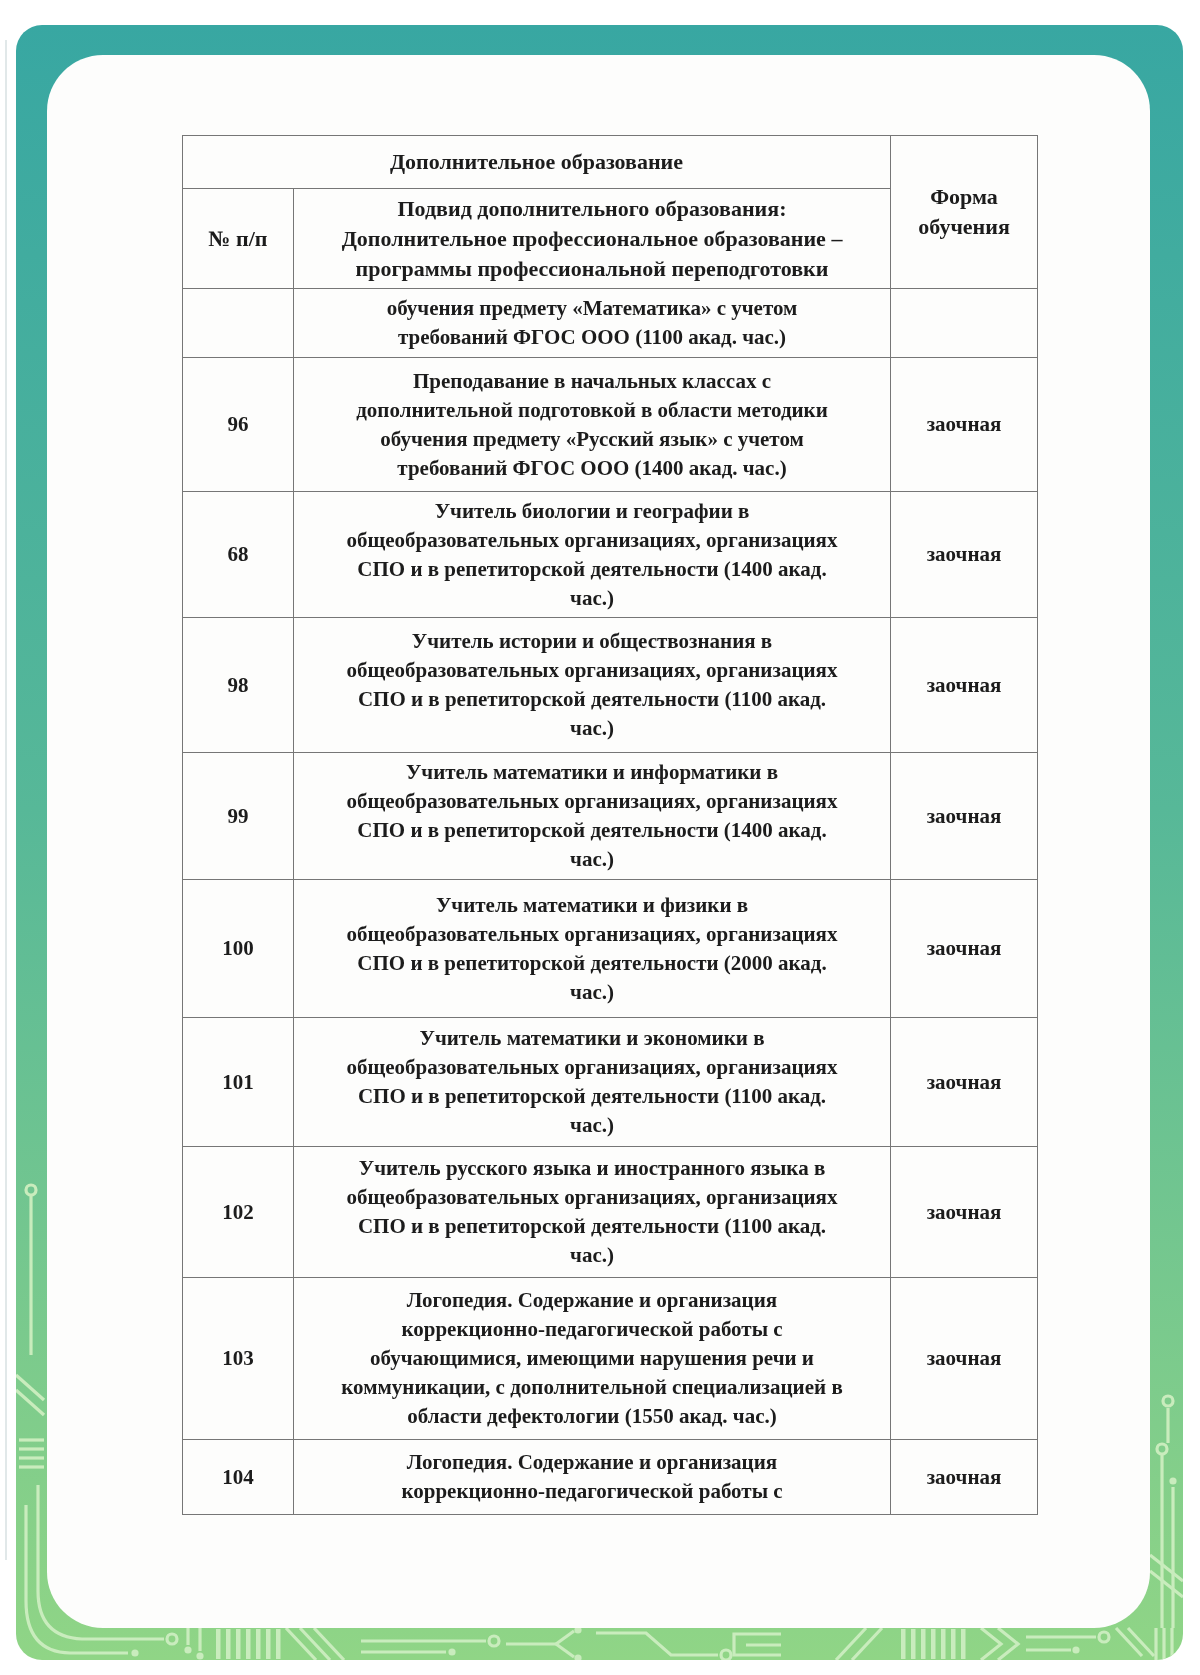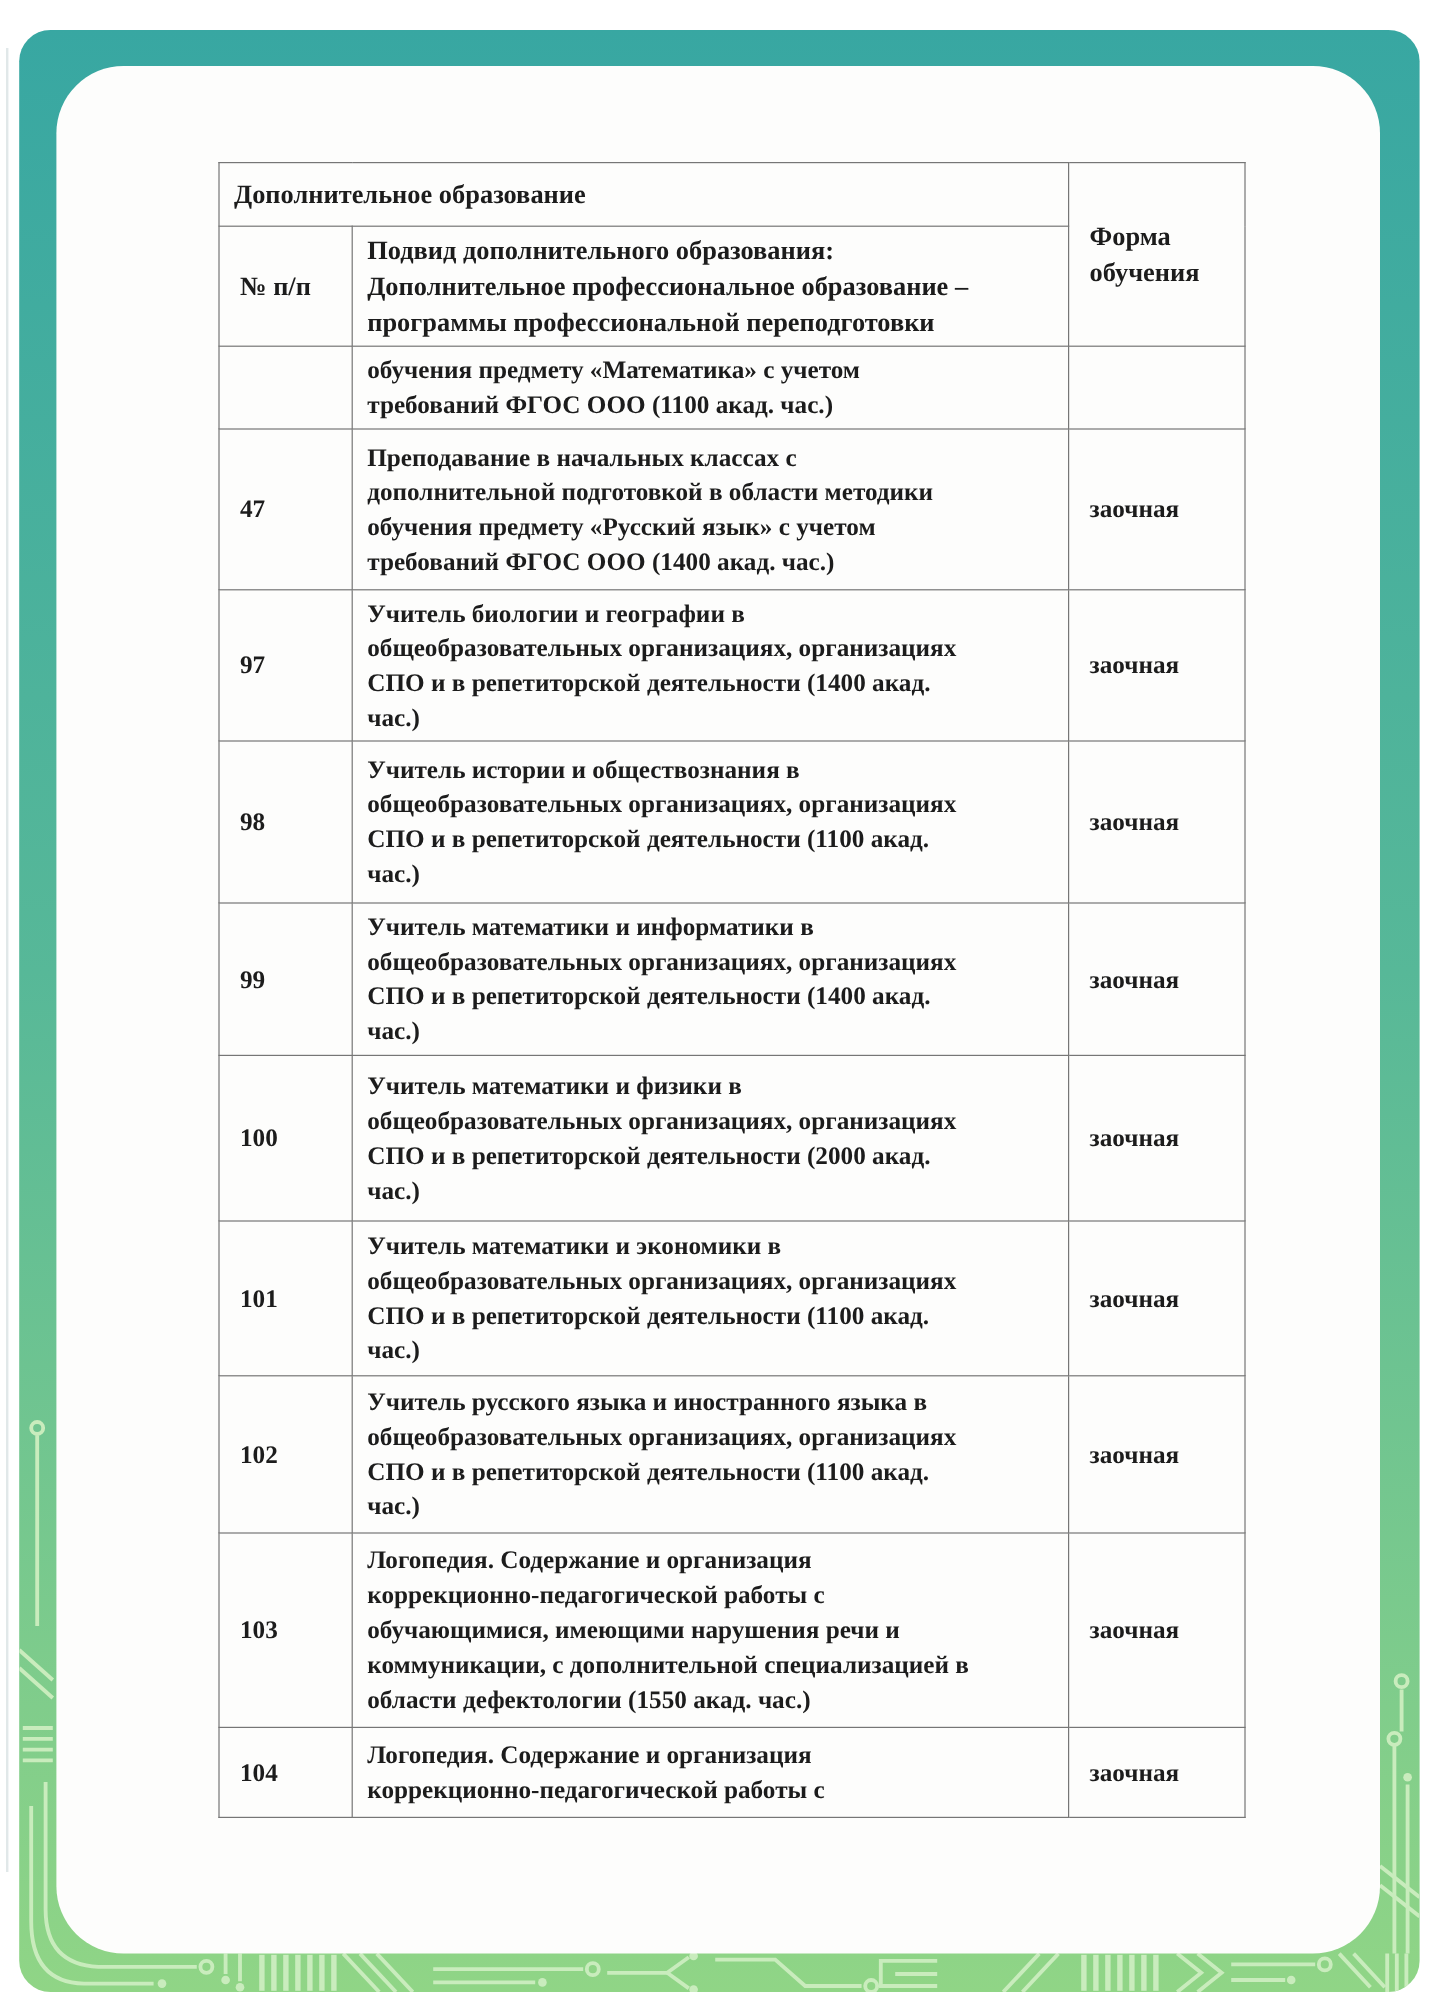--- a/index.html
+++ b/index.html
@@ -33,21 +33,21 @@
   }
   .scan-edge{
     position:absolute;left:5px;top:40px;width:2px;height:1520px;
     background:#d4dedf;opacity:.7;
   }
 
   
   .doc-table{
     position:absolute;left:182px;top:135px;width:855px;
     border-collapse:collapse;table-layout:fixed;
-    color:var(--ink);font-weight:700;text-align:left;border-radius:17px;
+    color:var(--ink);font-weight:700;text-align:center;border-radius:17px;
   }
   .doc-table td{
     border:1px solid var(--table-border);
     vertical-align:middle;
     white-space:pre-line;
     font-size:21px;line-height:29px;
     padding:4px 12px;
   }
   .doc-table td.hdr{font-size:22px;line-height:30px}
   .doc-table td.num-cell,.doc-table td.form-cell{padding:4px 17px}
@@ -170,29 +170,29 @@
 программы профессиональной переподготовки</td>
       </tr>
 
       <tr class="r-0">
         <td class="num-cell"></td>
         <td>обучения предмету «Математика» с учетом
 требований ФГОС ООО (1100 акад. час.)</td>
         <td class="form-cell"></td>
       </tr>
       <tr class="r-1">
-        <td class="num-cell">47</td>
+        <td class="num-cell">96</td>
         <td>Преподавание в начальных классах с
 дополнительной подготовкой в области методики
 обучения предмету «Русский язык» с учетом
 требований ФГОС ООО (1400 акад. час.)</td>
         <td class="form-cell">заочная</td>
       </tr>
       <tr class="r-2">
-        <td class="num-cell">97</td>
+        <td class="num-cell">68</td>
         <td>Учитель биологии и географии в
 общеобразовательных организациях, организациях
 СПО и в репетиторской деятельности (1400 акад.
 час.)</td>
         <td class="form-cell">заочная</td>
       </tr>
       <tr class="r-3">
         <td class="num-cell">98</td>
         <td>Учитель истории и обществознания в
 общеобразовательных организациях, организациях

